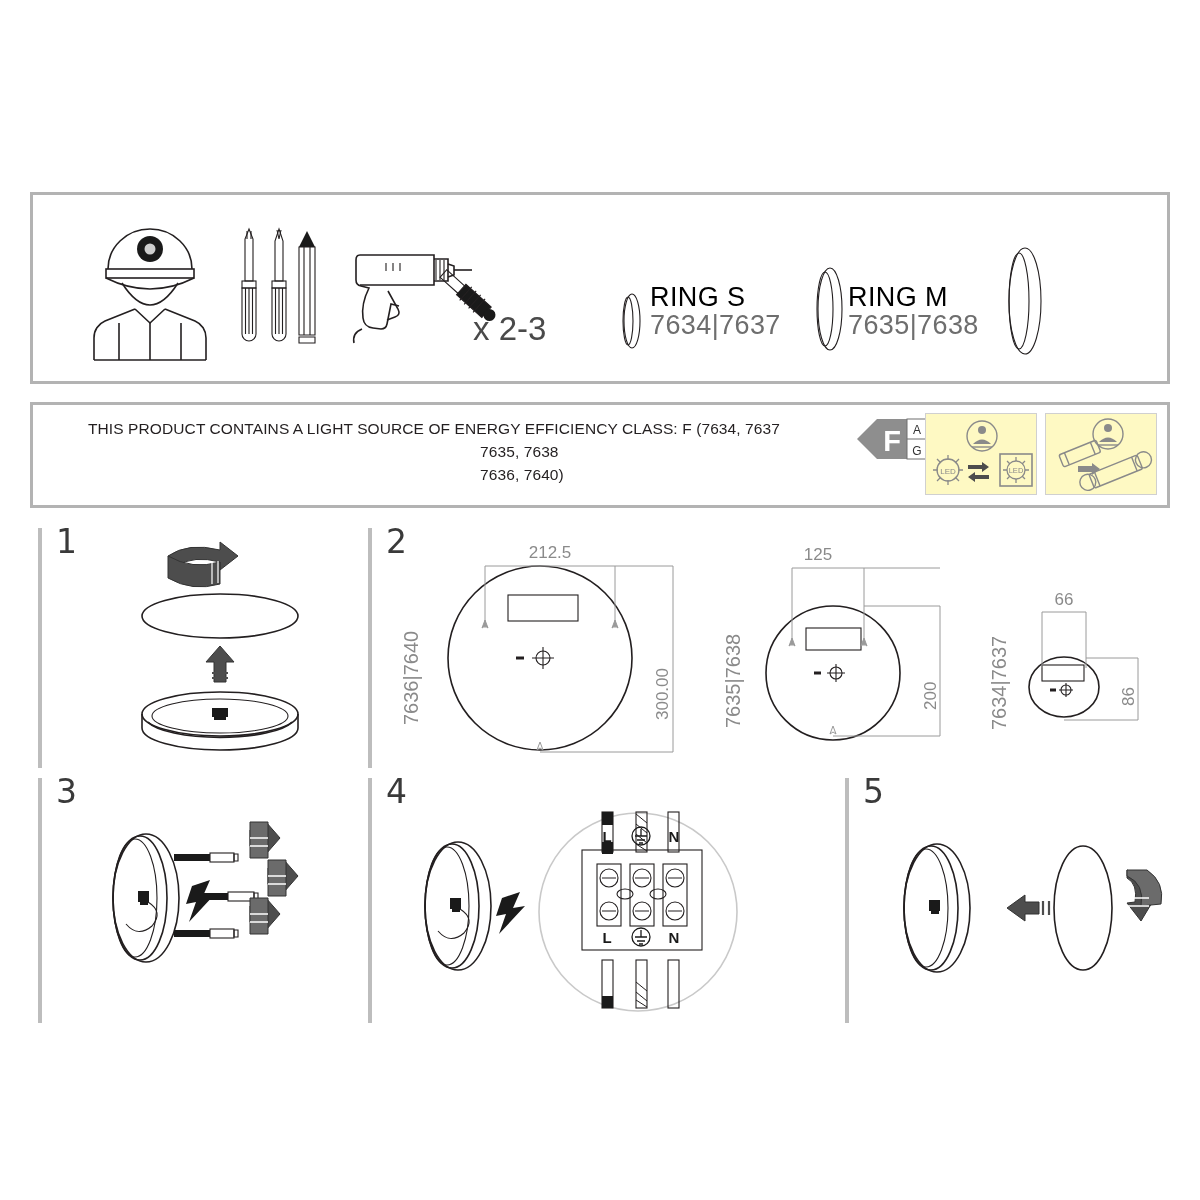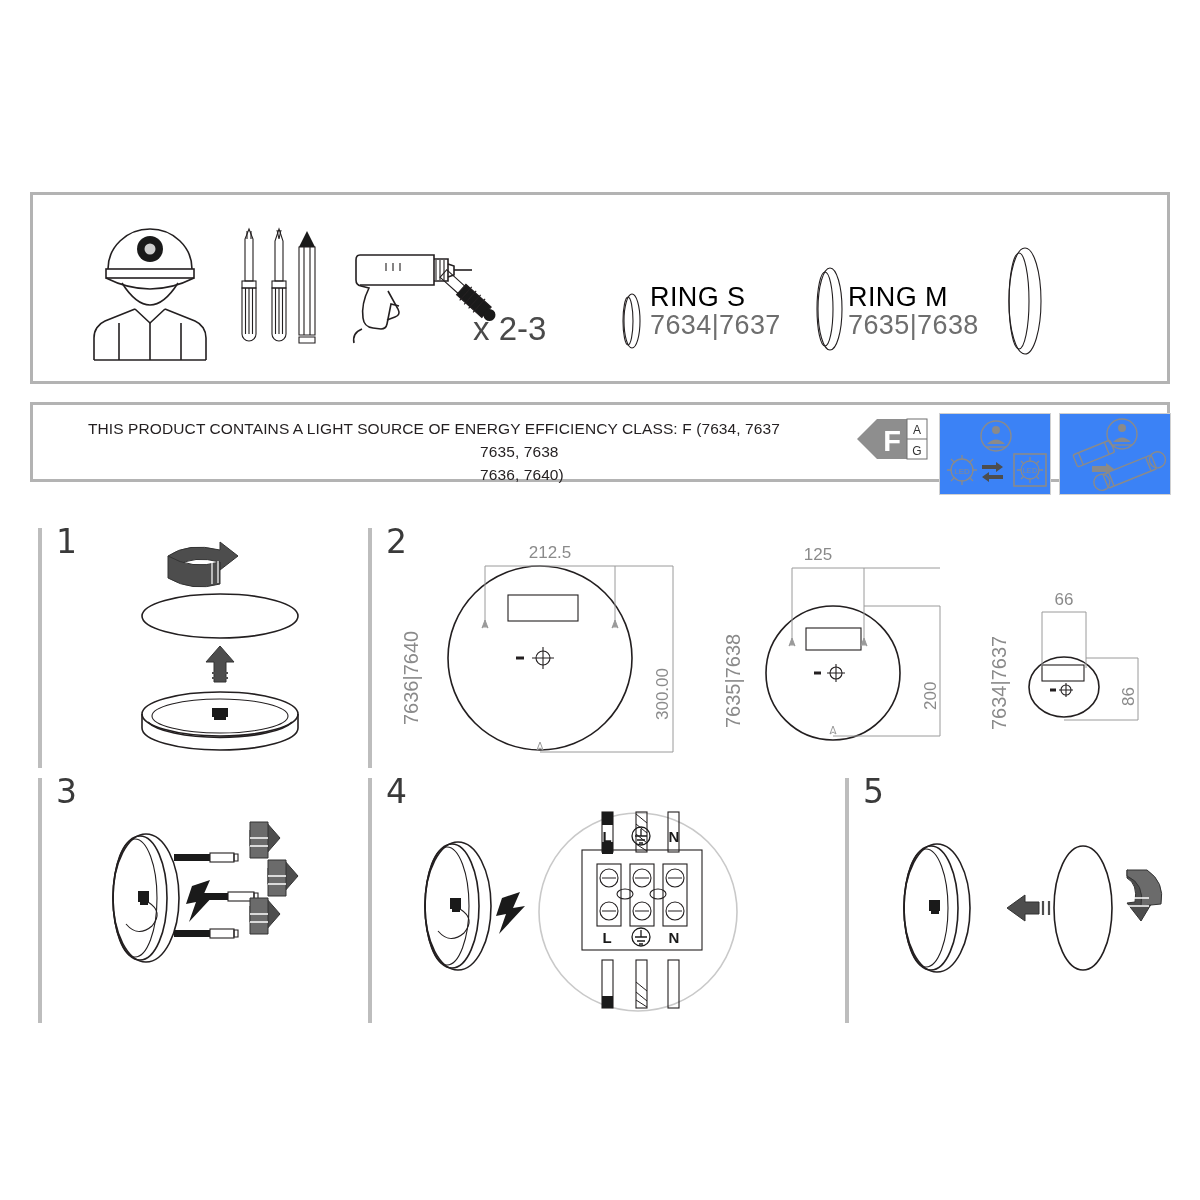--- a/index.html
+++ b/index.html
@@ -9,35 +9,35 @@
     font-family:"Liberation Sans","DejaVu Sans",sans-serif;
     color:#231f20;
   }
   .sheet{position:absolute;left:0;top:0;width:1200px;height:1200px;}
 
   
   .panel{position:absolute;border:3px solid #b3b3b3;background:#fff;box-sizing:border-box;}
 
   
   #tools-panel{left:30px;top:192px;width:1140px;height:192px;}
-  #energy-panel{left:30px;top:402px;width:1140px;height:80px;}
+  #energy-panel{left:30px;top:402px;width:1140px;height:106px;}
 
   .ring-label{position:absolute;text-align:left;line-height:1.05;}
   .ring-name{font-size:27px;color:#000000;letter-spacing:.4px;white-space:nowrap;}
   .ring-code{font-size:27px;color:#6e6e6e;letter-spacing:.4px;white-space:nowrap;}
 
   .x-count{position:absolute;font-size:33px;color:#4a4a4a;white-space:nowrap;}
 
   
   .energy-text{position:absolute;font-size:15.5px;color:#231f20;line-height:1.55;letter-spacing:.1px;white-space:nowrap;}
   .energy-l1{left:55px;top:12px;}
   .energy-l2{left:447px;top:35px;}
   .energy-l3{left:447px;top:58px;}
 
-  .icon-box{position:absolute;border:1px solid #d0d0d0;background:#3b82f6;box-sizing:border-box;margin-left:14px;}
+  .icon-box{position:absolute;border:1px solid #d0d0d0;background:#fef9c3;box-sizing:border-box;}
 
   
   .step{position:absolute;box-sizing:border-box;}
   .step-rule{position:absolute;left:0;top:0;width:4px;height:100%;background:#bdbdbd;}
   .step-num{position:absolute;left:18px;top:-6px;font-size:33px;color:#3a3a3a;font-family:"DejaVu Sans",sans-serif;font-weight:400;}
 
   svg{display:block;overflow:visible;}
   .ln{fill:none;stroke:#231f20;stroke-width:1.6;}
   .ln-t{fill:none;stroke:#231f20;stroke-width:1.1;}
   .dim{fill:none;stroke:#9a9a9a;stroke-width:1;}

